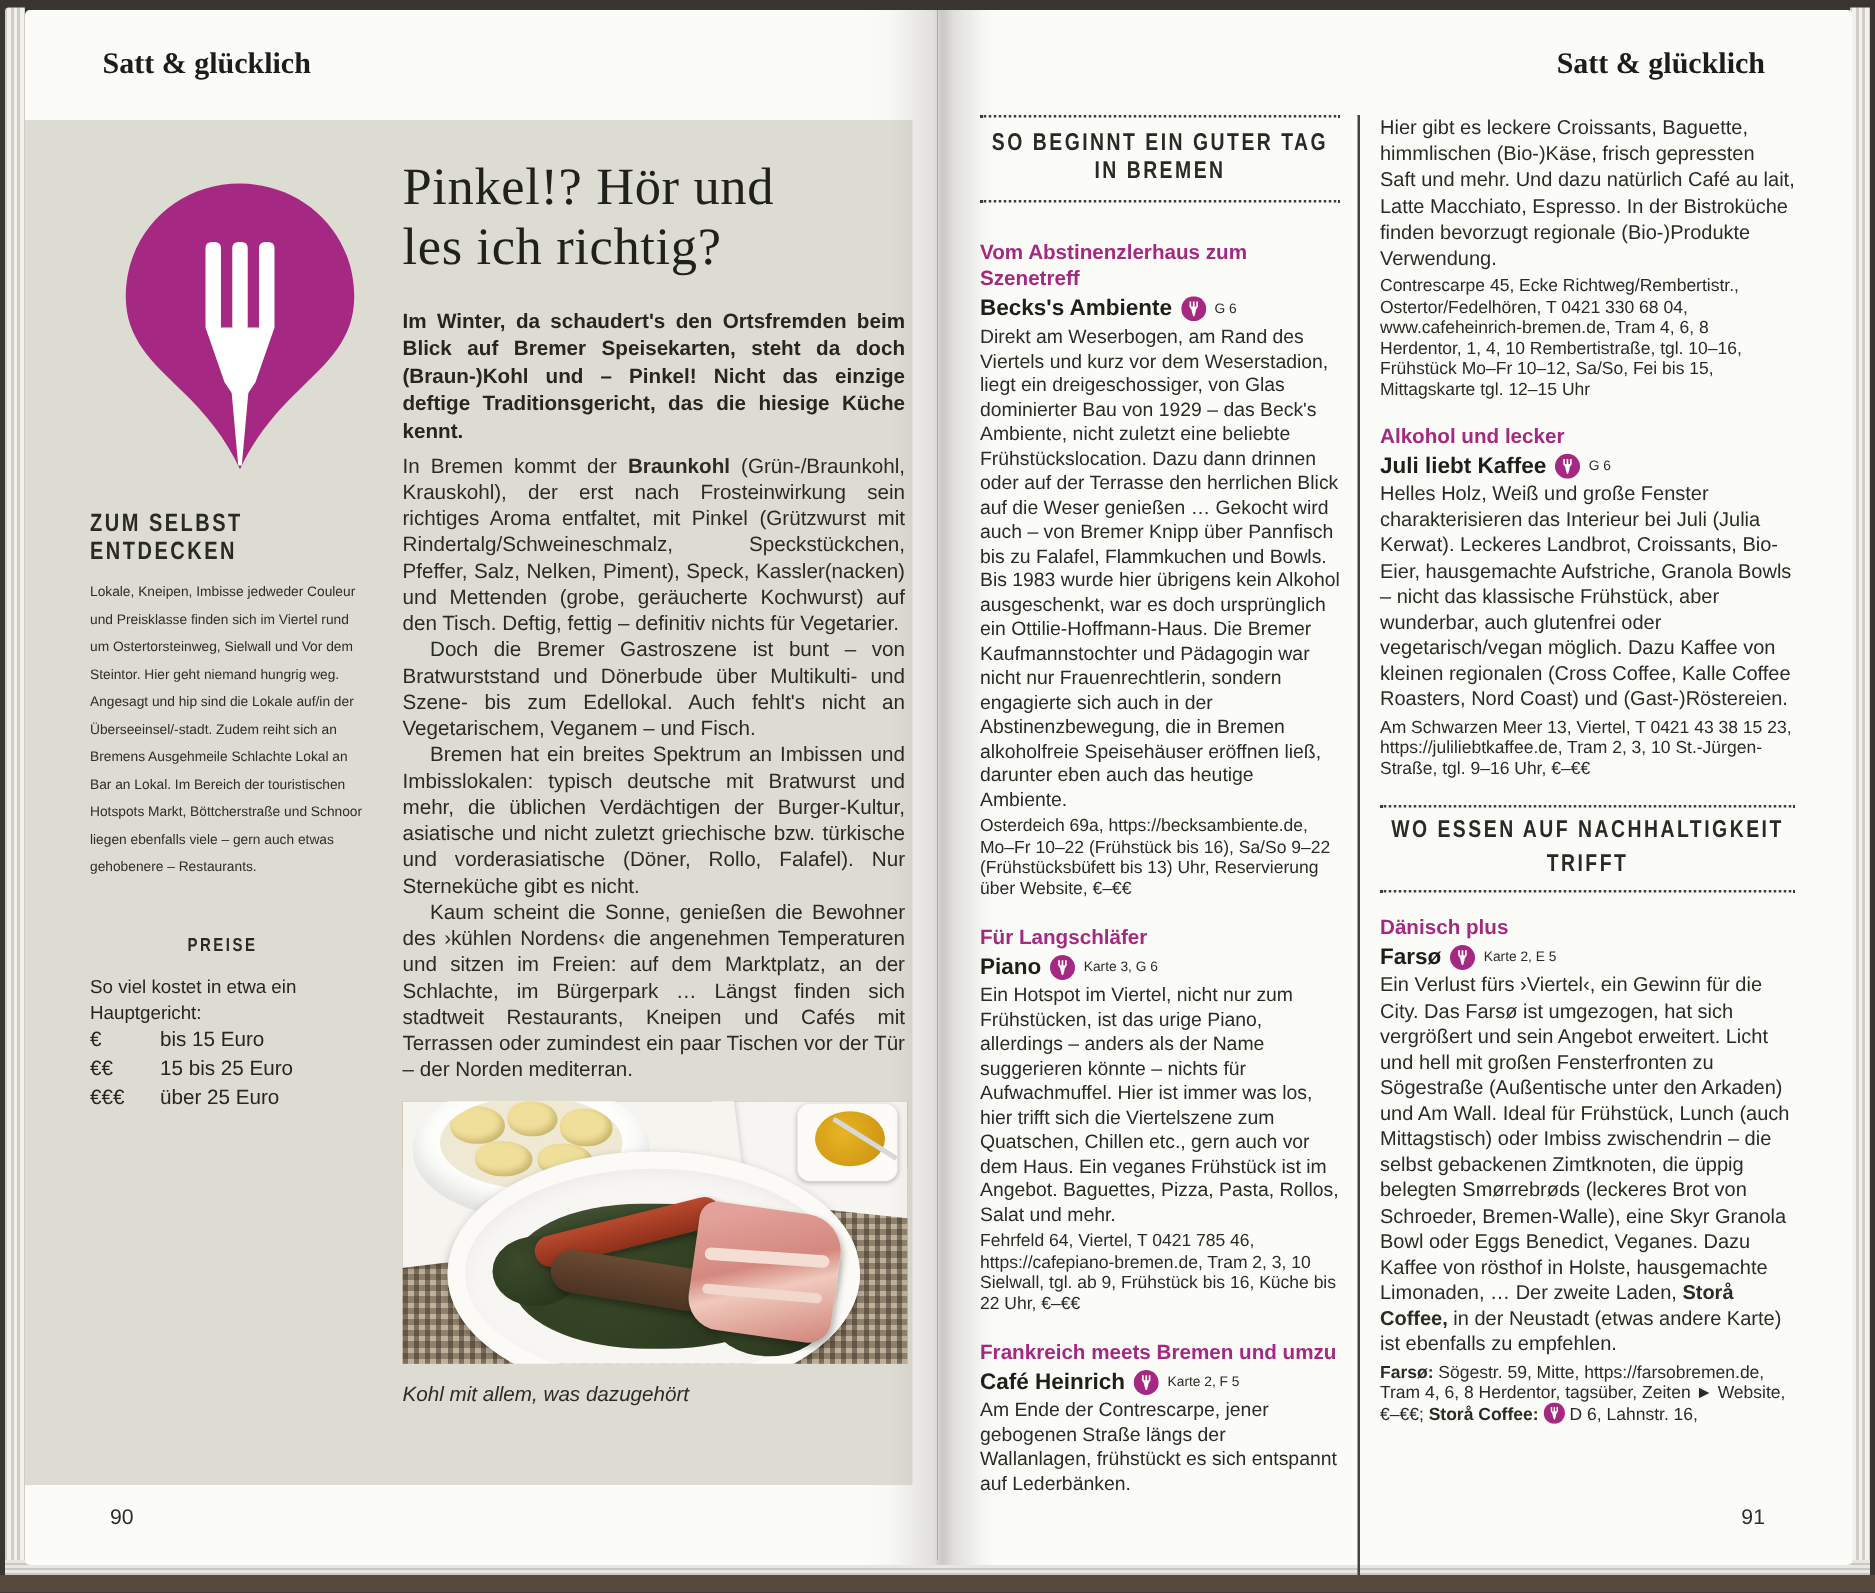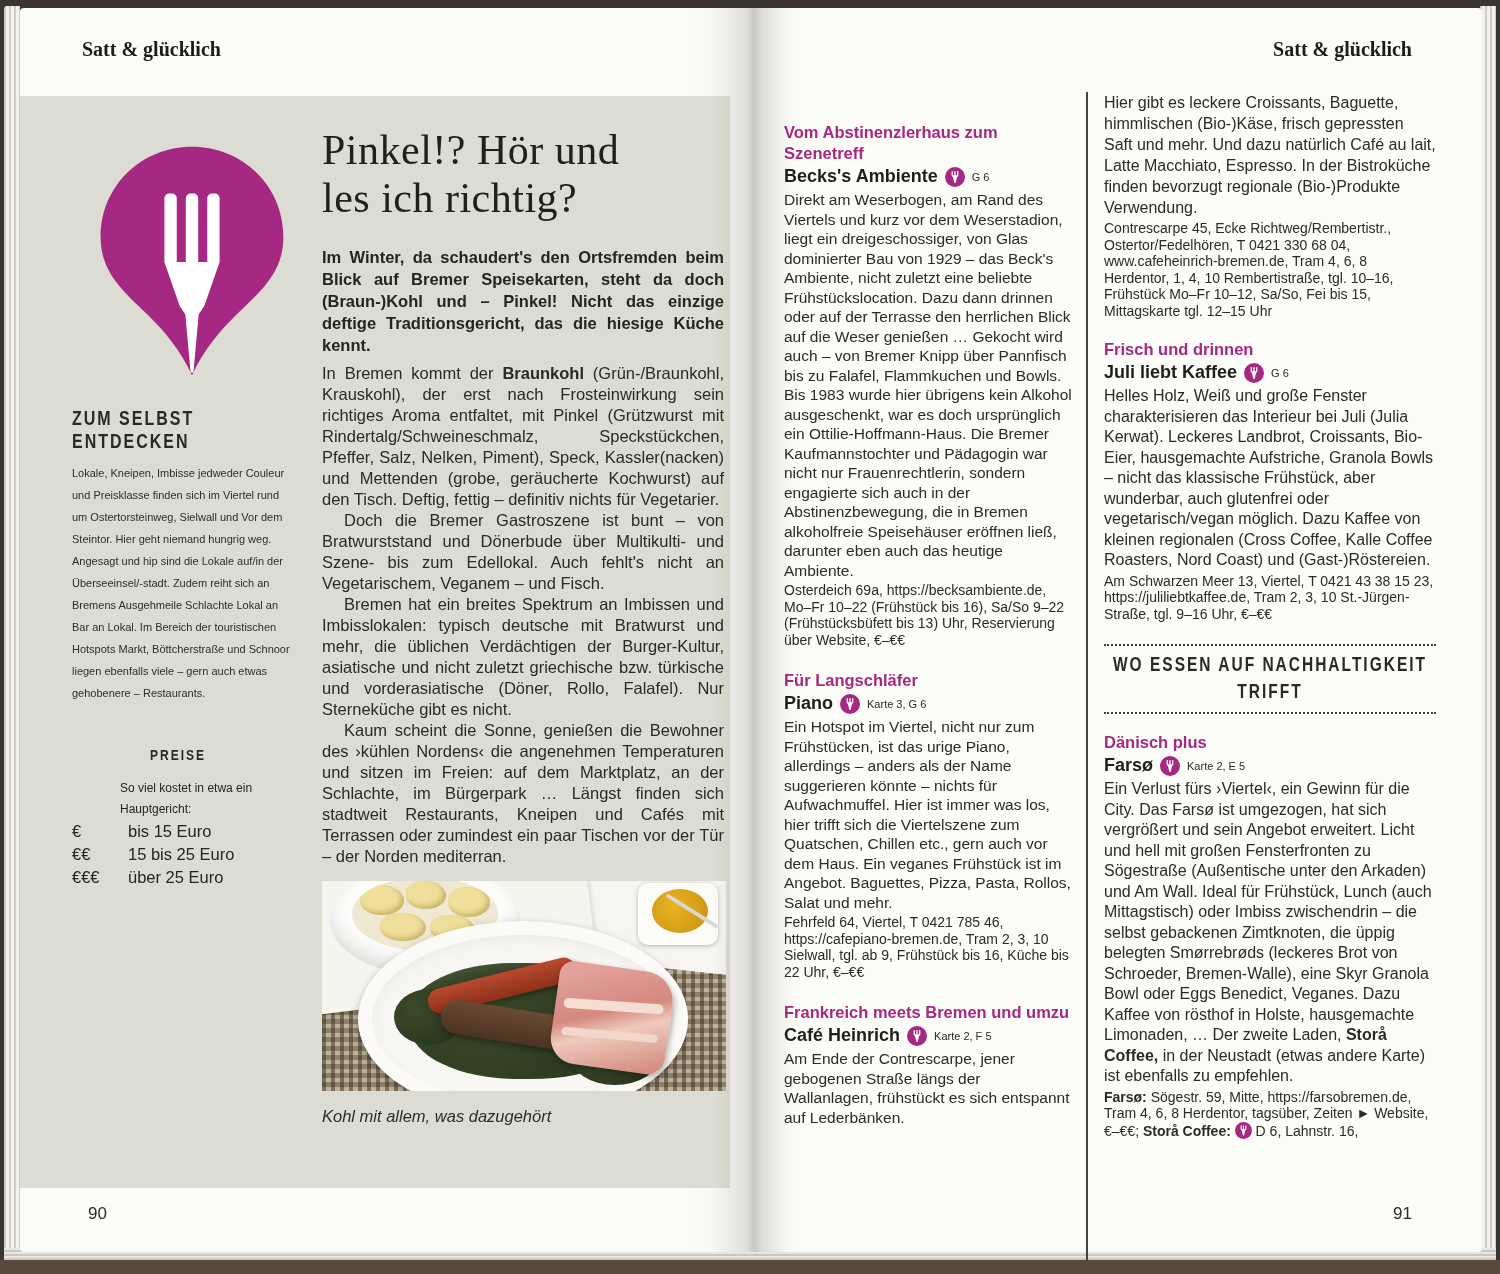--- a/index.html
+++ b/index.html
@@ -18,40 +18,40 @@
 
   .page { position:absolute; top:8px; height:1244px; background:#fbfbf8; }
   .page-left  { left:20px;  width:730px; border-radius:4px 0 0 4px;
     background:linear-gradient(to right,#fbfbf8 0 92%, #f1f0ec); }
   .page-right { left:750px; width:732px; border-radius:0 4px 4px 0;
     background:linear-gradient(to right,#efeeea 0 1.5%, #fbfbf8 5%); }
   .spine-shadow { position:absolute; top:8px; height:1244px; left:712px; width:84px; pointer-events:none;
     background:linear-gradient(to right, rgba(0,0,0,0) 0%, rgba(0,0,0,.07) 42%, rgba(0,0,0,.16) 50%, rgba(0,0,0,.07) 60%, rgba(0,0,0,0) 100%); }
 
   
-  .running-head { font-family:"Liberation Serif", serif; font-weight:bold; font-size:20px; color:#1c1c18; }
+  .running-head { font-family:"Liberation Serif", serif; font-weight:bold; font-size:24px; color:#1c1c18; }
   .page-left .running-head { position:absolute; top:30px; left:62px; }
   .page-right .running-head { position:absolute; top:30px; right:70px; }
   .pagenum { position:absolute; bottom:28px; font-size:17px; color:#2c2c28; }
   .page-left .pagenum { left:68px; }
   .page-right .pagenum { right:70px; }
 
   
   .gray-box { position:absolute; left:0; top:88px; width:710px; height:1092px; background:#dcdcd2;
     padding:28px 4px 0 52px; display:grid; grid-template-columns:224px 404px; column-gap:26px; overflow:hidden; }
 
   .display-caps { font-weight:bold; letter-spacing:2px; color:#2a2a24; }
   .display-caps .stretch { display:inline-block; transform:scaleY(1.25); transform-origin:center; }
 
   .sidebar { padding-top:6px; }
   .balloon-icon { width:196px; height:238px; margin:14px 0 26px 22px; }
   .sb-head { font-size:16px; margin-bottom:14px; }
   .sb-text { font-size:11px; line-height:22px; color:#2e2e28; }
   .prices-head { font-size:12px; text-align:center; margin:44px 12px 16px 0; }
-  .prices-intro { font-size:12px; line-height:21px;margin-left:48px; }
+  .prices-intro { font-size:15px; line-height:21px; }
   .price-row { display:flex; font-size:16.5px; line-height:23px; }
   .price-sym { width:56px; }
 
   .article { padding-right:2px; }
   .article h1 { font-family:"Liberation Serif", serif; font-weight:normal; font-size:42px; line-height:48px; color:#21211c; margin:2px 0 24px 0; letter-spacing:.5px; }
   .article .intro { font-weight:bold; font-size:16.5px; line-height:22px; text-align:justify; margin-bottom:7px; }
   .article p.body { font-size:16.5px; line-height:21px; text-align:justify; color:#2b2b25; }
   .article p.indent { text-indent:22px; }
 
   
@@ -205,20 +205,24 @@
     <div class="pagenum">90</div>
   </div>
 
   <div class="page page-right">
     <div class="running-head">Satt &amp; glücklich</div>
     <div class="col-rule"></div>
 
     <div class="cols">
 
       <div class="col col1">
+        <div class="banner">
+          <div class="display-caps"><span class="stretch">SO BEGINNT EIN GUTER TAG</span></div>
+          <div class="display-caps"><span class="stretch">IN BREMEN</span></div>
+        </div>
 
         <div class="listing" style="margin-top:30px;">
           <div class="kicker">Vom Abstinenzlerhaus zum Szenetreff</div>
           <div class="name-row">
             <span class="name">Becks's Ambiente</span>
             <svg class="fork-badge" viewBox="0 0 20 20">
                 <use href="#fork-badge-glyph"></use>
               </svg>
             <span class="mapref">G 6</span>
           </div>
@@ -250,21 +254,21 @@
           </div>
           <div class="lbody">Am Ende der Contrescarpe, jener gebogenen Straße längs der Wallanlagen, frühstückt es sich entspannt auf Lederbänken.</div>
         </div>
       </div>
 
       <div class="col col2">
         <div class="lbody continuation" style="font-size:16px; line-height:21px;">Hier gibt es leckere Croissants, Baguette, himmlischen (Bio-)Käse, frisch gepressten Saft und mehr. Und dazu natürlich Café au lait, Latte Macchiato, Espresso. In der Bistroküche finden bevorzugt regionale (Bio-)Produkte Verwendung.</div>
         <div class="linfo">Contrescarpe 45, Ecke Richtweg/Rembertistr., Ostertor/Fedelhören, T 0421 330 68 04, www.cafeheinrich-bremen.de, Tram 4, 6, 8 Herdentor, 1, 4, 10 Rembertistraße, tgl. 10–16, Frühstück Mo–Fr 10–12, Sa/So, Fei bis 15, Mittagskarte tgl. 12–15 Uhr</div>
 
         <div class="listing" style="margin-top:20px;">
-          <div class="kicker">Frisch und drinnen</div>
+          <div class="kicker">Alkohol und lecker</div>
           <div class="name-row">
             <span class="name">Juli liebt Kaffee</span>
             <svg class="fork-badge" viewBox="0 0 20 20">
                 <use href="#fork-badge-glyph"></use>
               </svg>
             <span class="mapref">G 6</span>
           </div>
           <div class="lbody" style="font-size:16px; line-height:20.5px;">Helles Holz, Weiß und große Fenster charakterisieren das Interieur bei Juli (Julia Kerwat). Leckeres Landbrot, Croissants, Bio-Eier, hausgemachte Aufstriche, Granola Bowls – nicht das klassische Frühstück, aber wunderbar, auch glutenfrei oder vegetarisch/vegan möglich. Dazu Kaffee von kleinen regionalen (Cross Coffee, Kalle Coffee Roasters, Nord Coast) und (Gast-)Röstereien.</div>
           <div class="linfo">Am Schwarzen Meer 13, Viertel, T 0421 43 38 15 23, https://juliliebtkaffee.de, Tram 2, 3, 10 St.-Jürgen-Straße, tgl. 9–16 Uhr, €–€€</div>
         </div>

